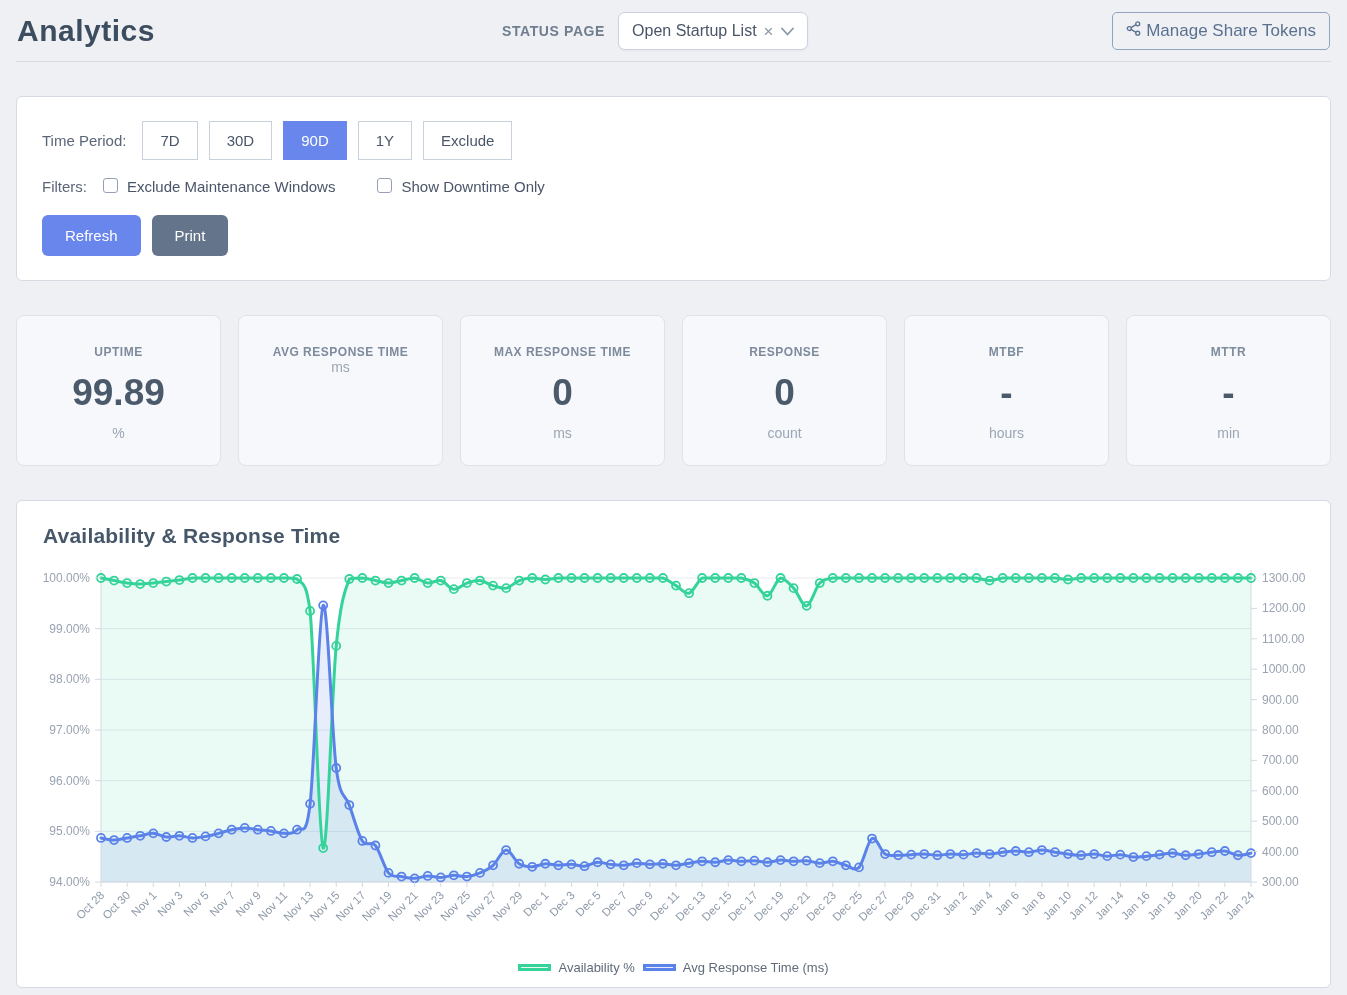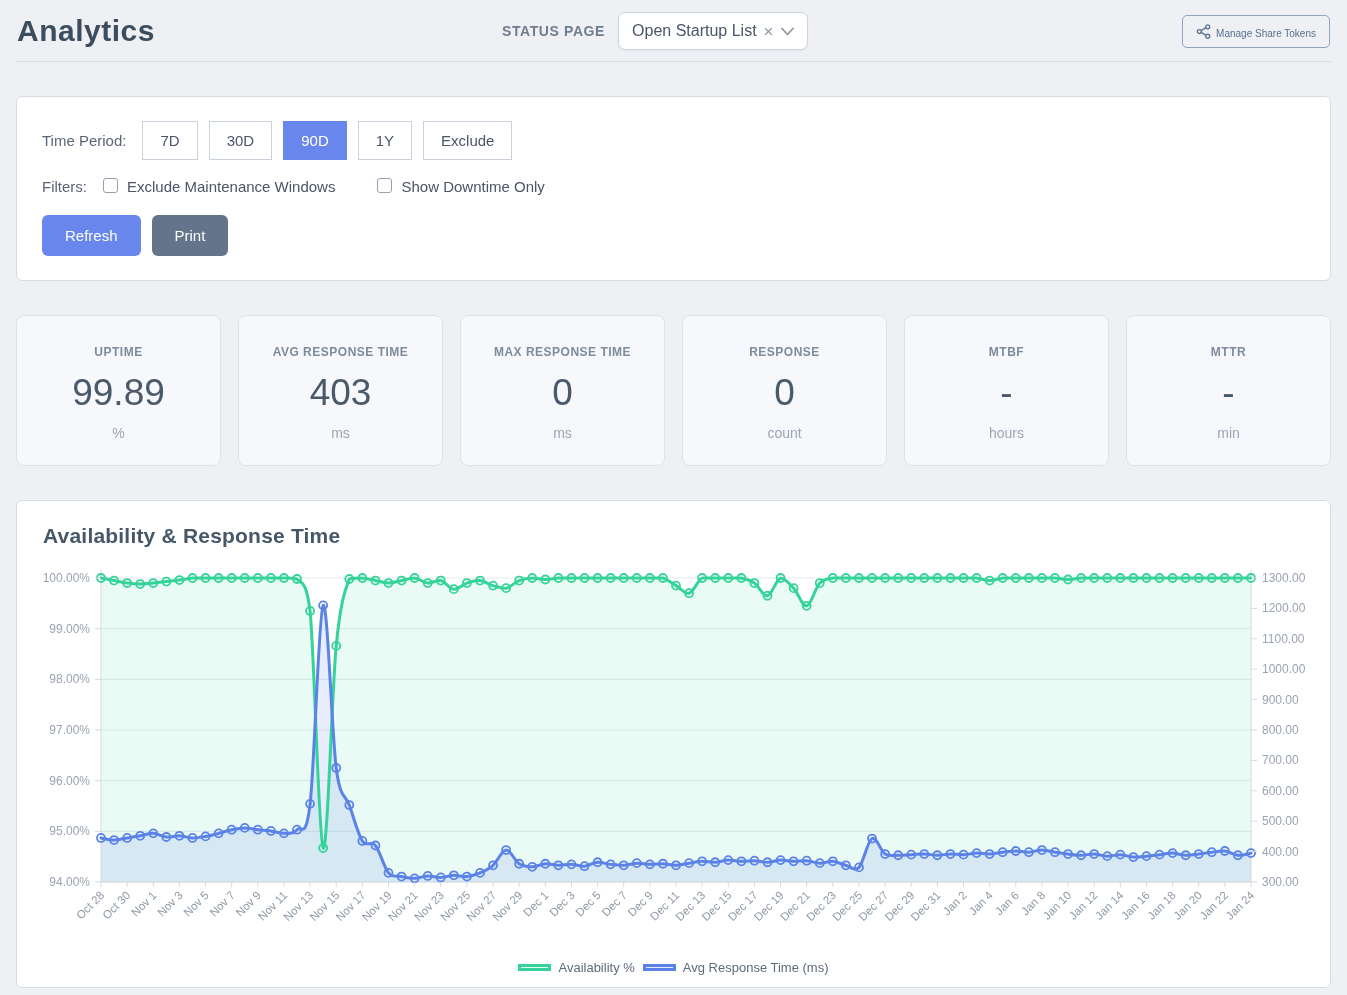--- a/index.html
+++ b/index.html
@@ -9,22 +9,22 @@
   
   .header{display:flex;align-items:center;padding:10px 17px 0 17px;height:52px}
   .app-title{font-size:30px;font-weight:bold;color:#3d4d60;letter-spacing:.5px;width:485px}
   .header-center{display:flex;align-items:center;gap:13px}
   .status-label{font-size:14px;font-weight:bold;color:#6f7d8e;letter-spacing:.6px}
   .select{display:flex;align-items:center;gap:7px;background:#fff;border:1px solid #ccd3de;border-radius:7px;
           padding:9px 13px;font-size:16px;color:#4a5568;box-shadow:0 1px 2px rgba(40,60,90,.05);cursor:pointer}
   .select .clear{color:#8c97a6;font-size:17px;line-height:1}
   .select .chev{color:#8c97a6}
   .header-right{margin-left:auto}
-  .outline-btn{display:flex;align-items:flex-end;gap:5px;background:transparent;border:1px solid #90a4bd;border-radius:5px;
-          padding:8px 13px;font-size:10px;color:#5a7190;cursor:pointer}
+  .outline-btn{display:flex;align-items:flex-start;gap:5px;background:transparent;border:1px solid #90a4bd;border-radius:5px;
+          padding:8px 13px;font-size:17px;color:#5a7190;cursor:pointer}
   .divider{border-bottom:1px solid #d8dce2;margin:9px 16px 0}
 
   
   .panel{background:#fff;border:1px solid #d6dbe3;border-radius:6px;margin:0 16px}
   .filter-panel{margin-top:34px;padding:24px 25px}
   .row{display:flex;align-items:center}
   .row-label{font-size:15px;color:#5b6677;margin-right:16px}
   .pill{background:#fff;border:1px solid #c9d1dc;border-radius:0;padding:10px 17px;font-size:15px;color:#4a5568;
         margin-right:11px;cursor:pointer;font-family:inherit}
   .pill.active{background:#6886ec;border-color:#6886ec;color:#fff}
@@ -34,21 +34,21 @@
        background:#fff;margin-right:9px;cursor:pointer}
   .actions-row{margin-top:20px}
   .btn{border:none;border-radius:6px;padding:12px 23px;font-size:15px;color:#fff;cursor:pointer;font-family:inherit}
   .btn-refresh{background:#6886ec}
   .btn-print{background:#64748b;margin-left:11px}
 
   
   .stats{display:grid;grid-template-columns:repeat(6,1fr);gap:17px;margin:34px 16px 0}
   .card{background:#f7f8fb;border:1px solid #dee3ea;border-radius:8px;text-align:center;padding:29px 8px 24px}
   .stat-label{font-size:12px;font-weight:bold;color:#7d8b9d;letter-spacing:.5px}
-  .stat-value{font-size:37px;font-weight:normal;color:#4b5a6b;margin:13px 0 11px}
+  .stat-value{font-size:37px;font-weight:bold;color:#4b5a6b;margin:13px 0 11px}
   .stat-unit{font-size:14px;color:#9aa6b4}
 
   
   .chart-panel{margin-top:34px;padding:23px 0 12px}
   .chart-title{font-size:21px;font-weight:bold;color:#46576a;padding-left:26px;letter-spacing:.2px}
   .chart-wrap{margin-top:6px}
   .legend{display:flex;justify-content:center;align-items:center;gap:8px;font-size:13px;color:#5f6b7a;margin-top:2px}
   .legend-item{display:flex;align-items:center;gap:7px}
   .swatch{width:33px;height:7px;border:3px solid;display:inline-block}
 </style>
@@ -107,21 +107,20 @@
 </div>
 
 <div class="stats" id="stats-row">
     <div class="card">
       <div class="stat-label">UPTIME</div>
       <div class="stat-value">99.89</div>
       <div class="stat-unit">%</div>
     </div>
     <div class="card">
       <div class="stat-label">AVG RESPONSE TIME</div>
-      <div class="stat-value">403</div>
       <div class="stat-unit">ms</div>
     </div>
     <div class="card">
       <div class="stat-label">MAX RESPONSE TIME</div>
       <div class="stat-value">0</div>
       <div class="stat-unit">ms</div>
     </div>
     <div class="card">
       <div class="stat-label">RESPONSE</div>
       <div class="stat-value">0</div>

